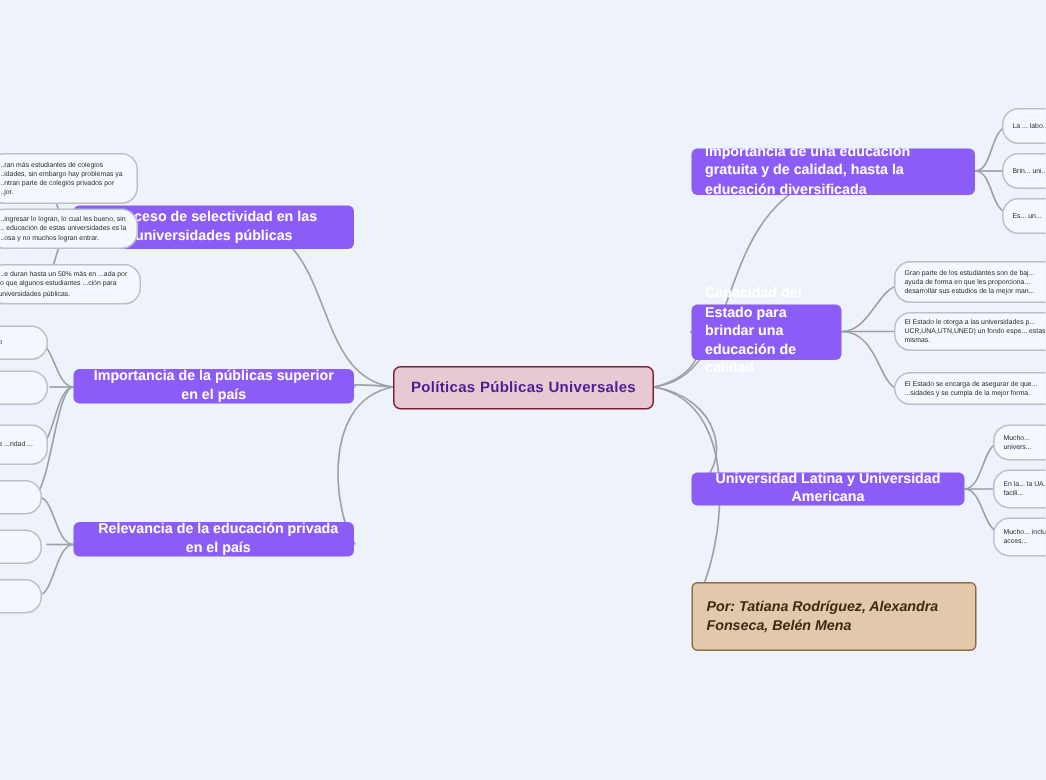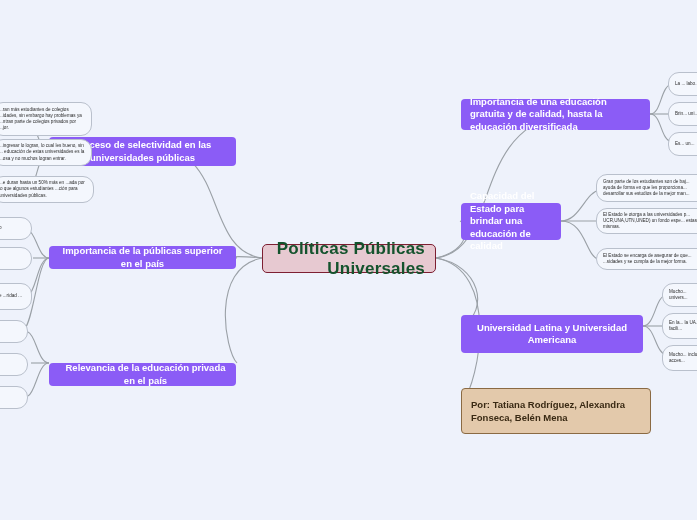--- a/index.html
+++ b/index.html
@@ -12,26 +12,26 @@
   svg.links{position:absolute;left:0;top:0;width:697px;height:520px;pointer-events:none;}
   svg.links path{fill:none;stroke:#9aa0a6;stroke-width:1.1;}
 
   .node{position:absolute;box-sizing:border-box;}
 
   
   .central{
     background:#e7c9d1;
     border:1.6px solid #7d1f32;
     border-radius:5px;
-    color:#14532d;
+    color:#4c1d95;
     font-weight:bold;
-    font-size:17px;
+    font-size:10px;
     letter-spacing:.2px;
     display:flex;align-items:center;justify-content:center;
-    text-align:right;
+    text-align:left;
     padding:6px 10px;
   }
 
   
   .teal{
     background:#8b5cf6;
     border-radius:4px;
     color:#ffffff;
     font-weight:bold;
     font-size:9.5px;
@@ -47,20 +47,21 @@
     background:#e3c9ab;
     border:1px solid #8a6a43;
     border-radius:4px;
     color:#3a2a14;
     font-weight:bold;
     font-size:9.5px;
     line-height:13px;
     display:flex;align-items:center;
     padding:22px 9px;
     text-align:left;
+    font-style:italic;
   }
 
   
   .leaf{
     background:#f4f7fd;
     border:1px solid #b9c0cc;
     border-radius:11px;
     color:#2b2b2b;
     font-size:4.6px;
     line-height:6.2px;
@@ -132,21 +133,21 @@
   <div class="node leaf" style="left:-18px;top:217px;width:50px;height:23px;">
     <span>...lano</span>
   </div>
   <div class="node leaf" style="left:-18px;top:247px;width:50px;height:23px;">
     
   </div>
   <div class="node leaf" style="left:-18px;top:283px;width:50px;height:27px;">
     <span>...s de ...ridad ...</span>
   </div>
 
-  <div class="node teal center-al" style="left:49px;top:363px;width:187px;height:23px;padding-left:15px;">Relevancia de la educación privada en el país</div>
+  <div class="node teal center-al" style="left:49px;top:348px;width:187px;height:23px;padding-left:15px;">Relevancia de la educación privada en el país</div>
 
   <div class="node leaf" style="left:-20px;top:320px;width:48px;height:23px;">
     <span></span>
   </div>
   <div class="node leaf" style="left:-20px;top:353px;width:48px;height:23px;">
     <span></span>
   </div>
   <div class="node leaf" style="left:-20px;top:386px;width:48px;height:23px;">
     <span></span>
   </div>
@@ -168,21 +169,21 @@
   <div class="node leaf" style="left:596px;top:174px;width:112px;height:28px;">
     <span>Gran parte de los estudiantes son de baj... ayuda de forma en que les proporciona... desarrollar sus estudios de la mejor man...</span>
   </div>
   <div class="node leaf" style="left:596px;top:208px;width:112px;height:26px;">
     <span>El Estado le otorga a las universidades p... UCR,UNA,UTN,UNED) un fondo espe... estas mismas.</span>
   </div>
   <div class="node leaf" style="left:596px;top:248px;width:112px;height:22px;">
     <span>El Estado se encarga de asegurar de que... ...sidades y se cumpla de la mejor forma.</span>
   </div>
 
-  <div class="node teal center-al" style="left:461px;top:315px;width:182px;height:38px;">Universidad Latina y Universidad Americana</div>
+  <div class="node teal center-al" style="left:461px;top:315px;width:182px;height:22px;">Universidad Latina y Universidad Americana</div>
 
   <div class="node leaf" style="left:662px;top:283px;width:50px;height:24px;">
     <span>Mucho... univers...</span>
   </div>
   <div class="node leaf" style="left:662px;top:313px;width:50px;height:26px;">
     <span>En la... la UA... y facili...</span>
   </div>
   <div class="node leaf" style="left:662px;top:345px;width:50px;height:26px;">
     <span>Mucho... inclus... acces...</span>
   </div>

